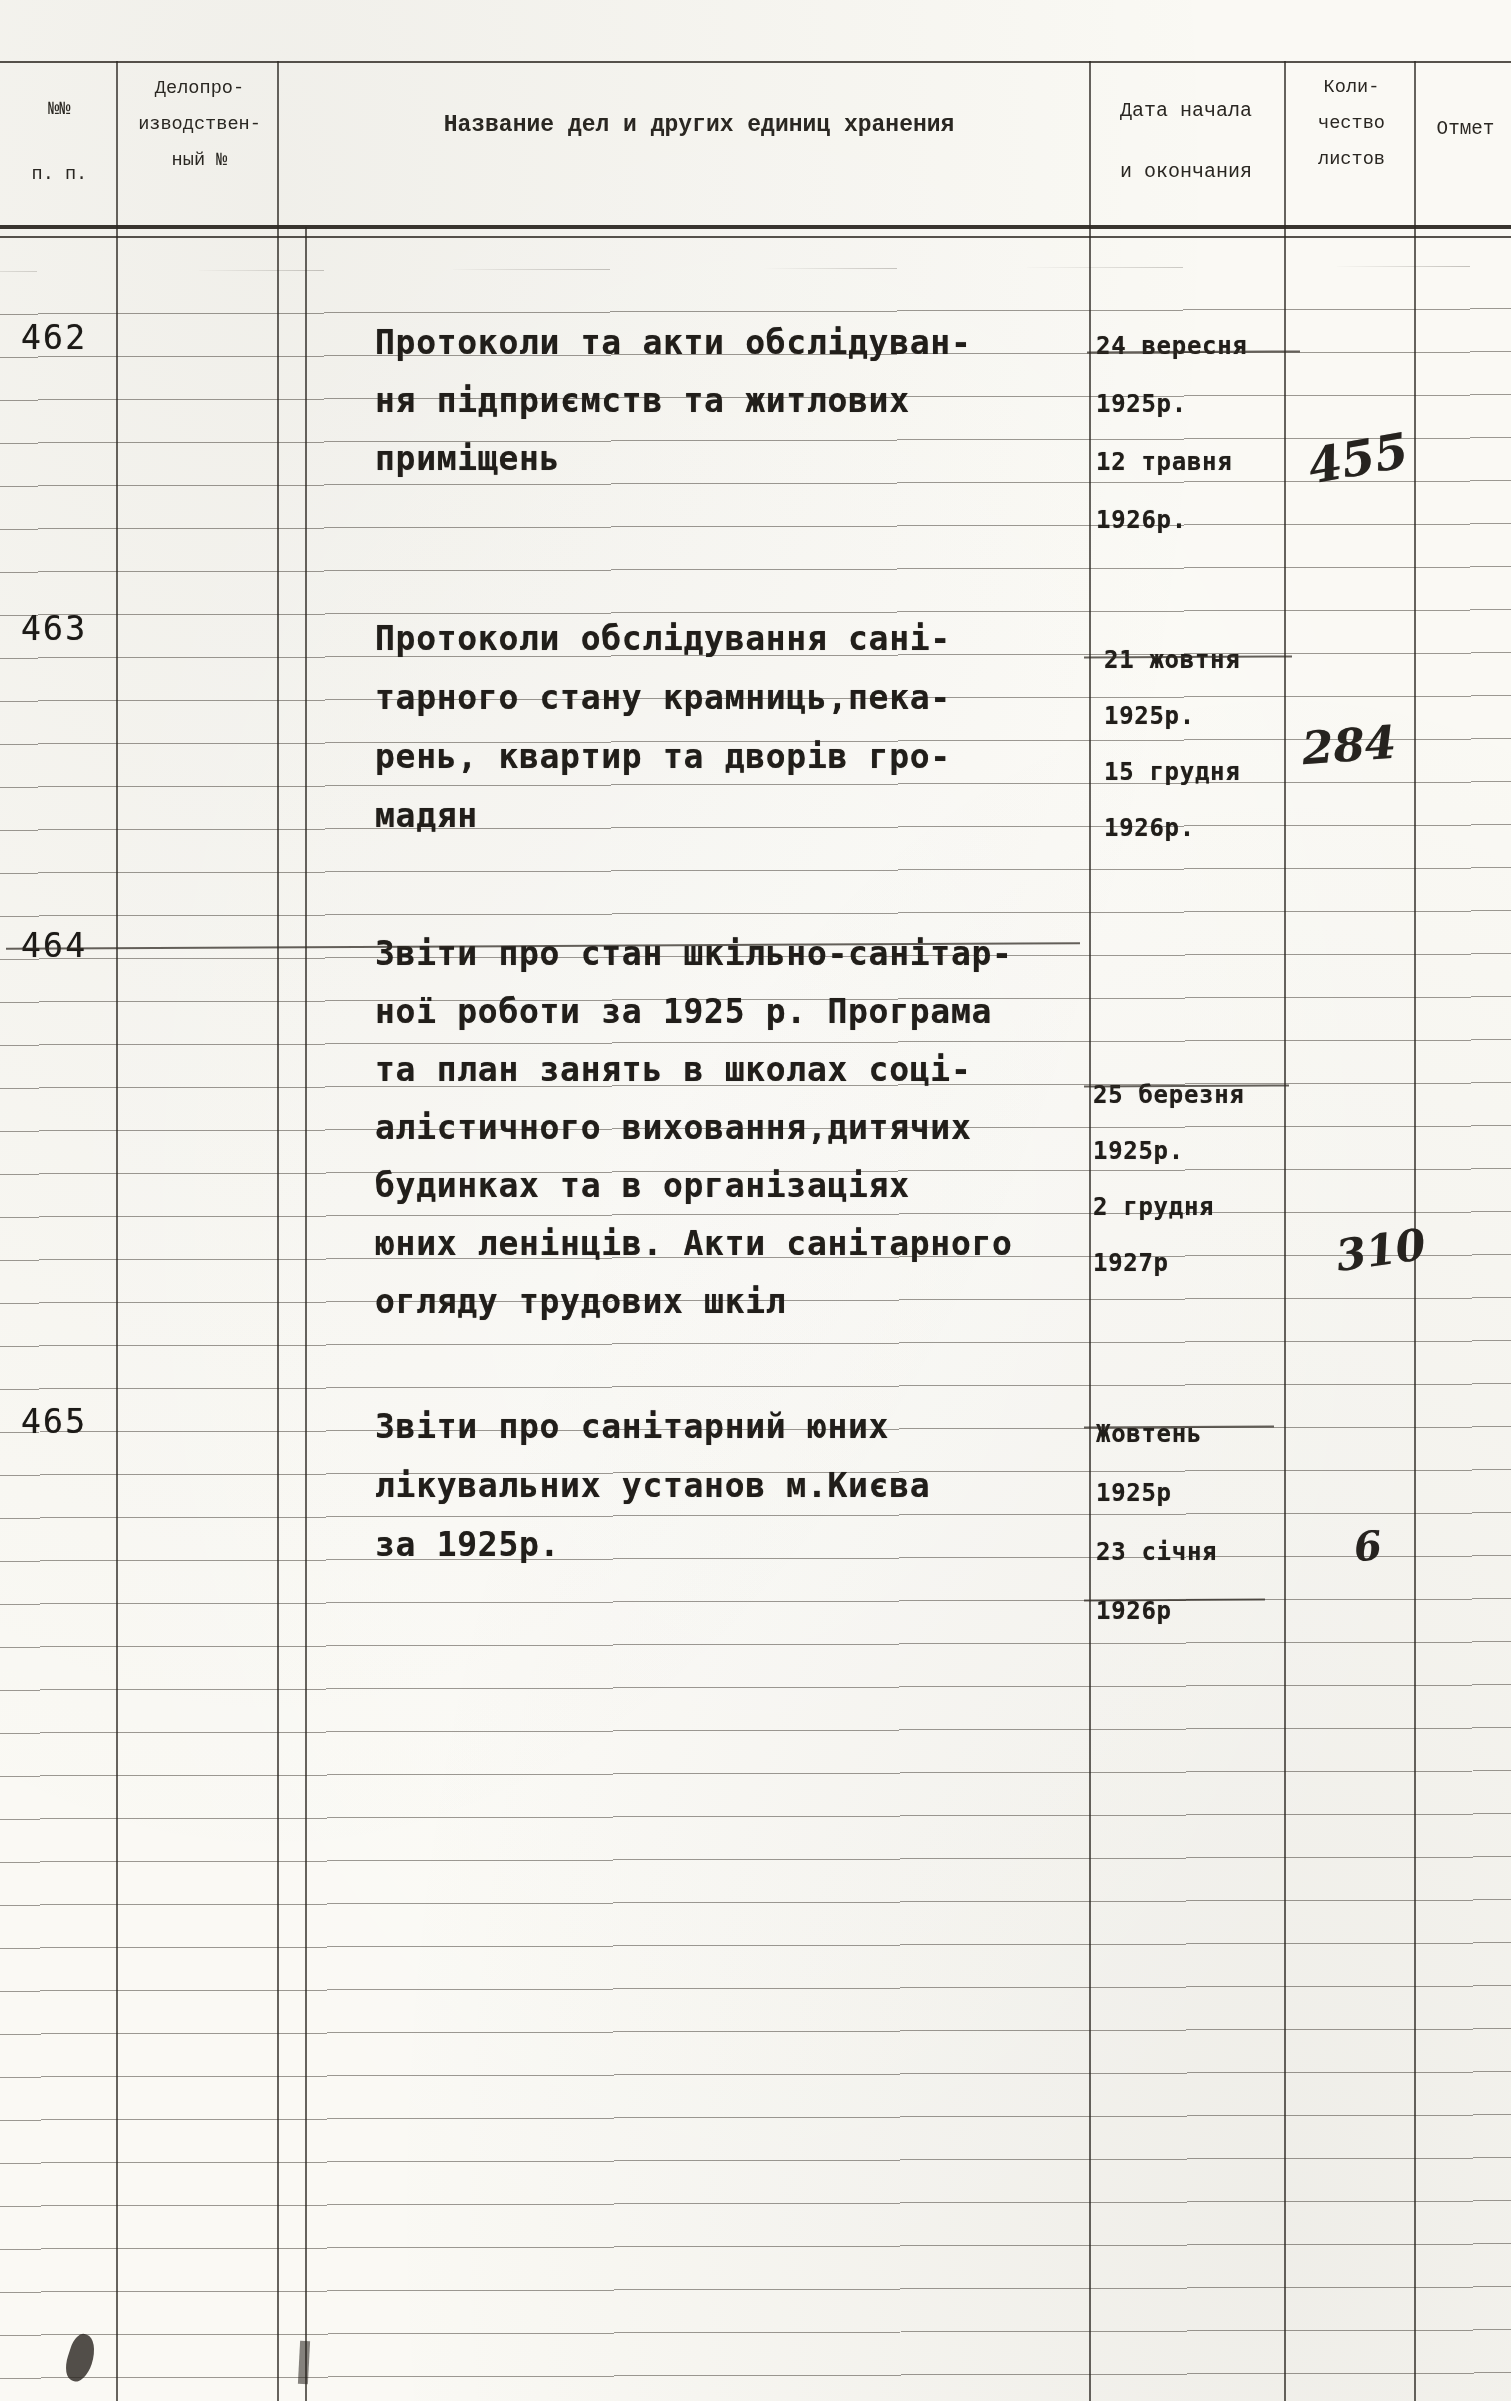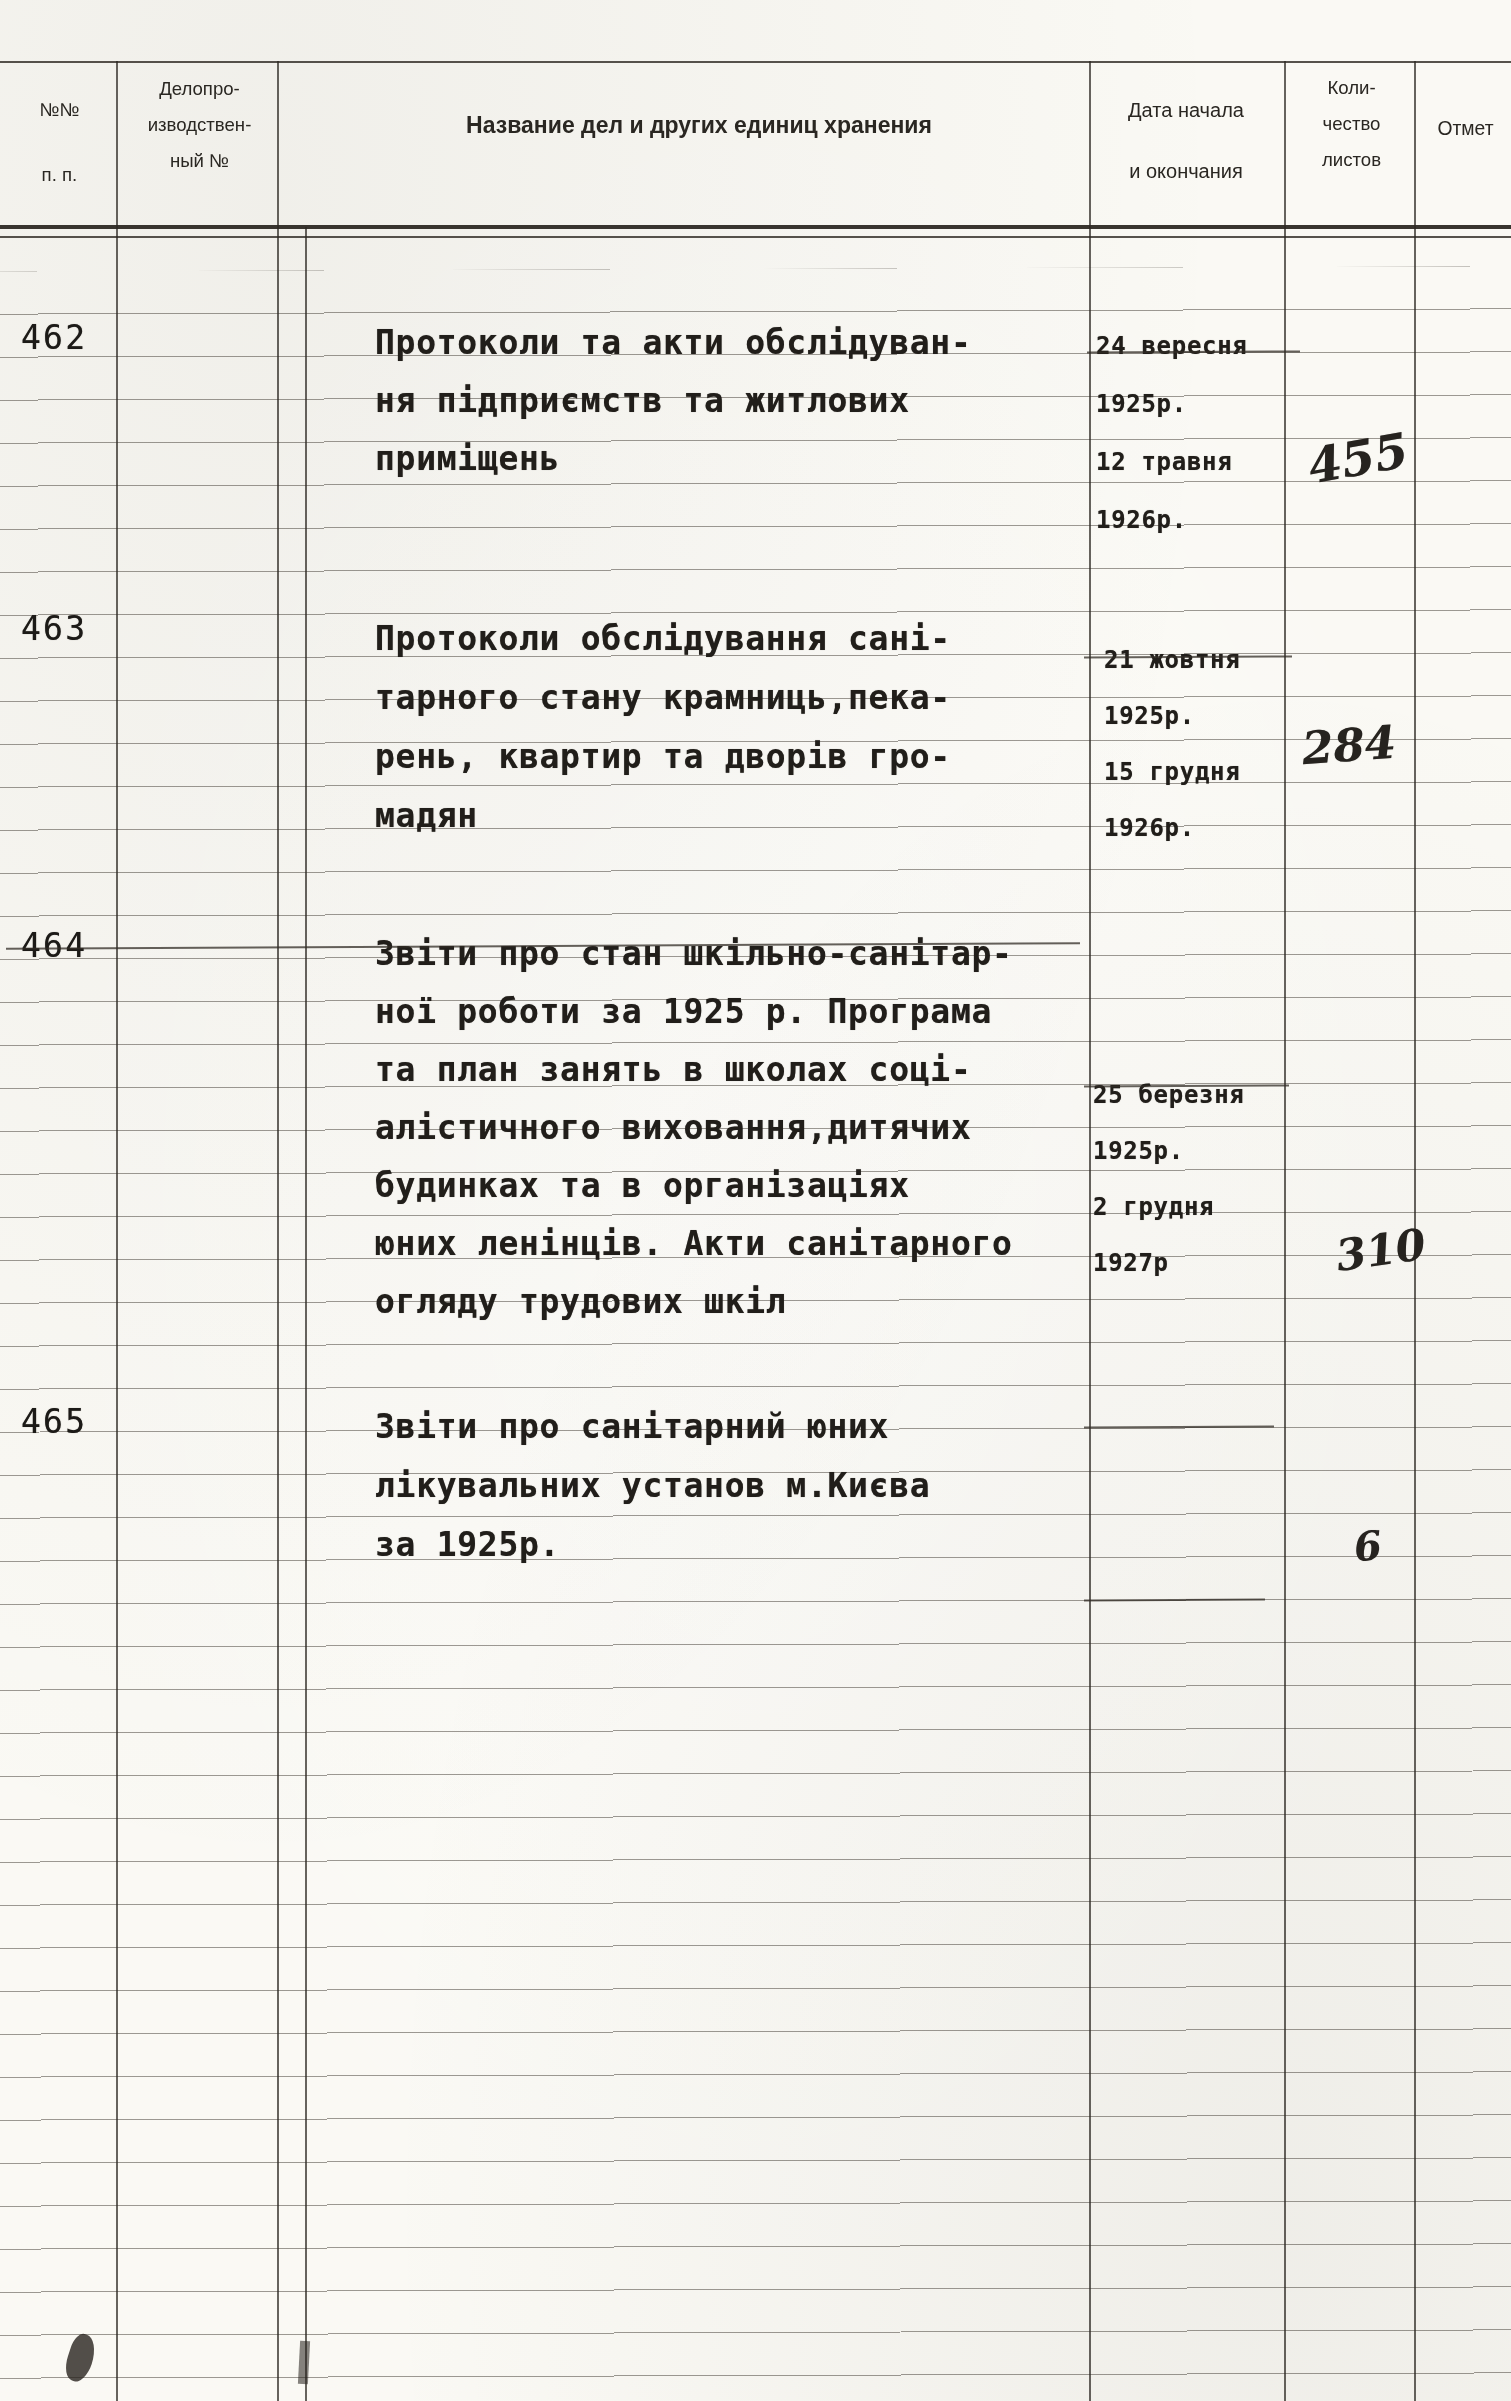--- a/index.html
+++ b/index.html
@@ -39,21 +39,21 @@
     background: rgba(45,40,34,0.80); z-index: 1;
   }
   .hline.thick { height: 3.7px; background: rgba(35,31,26,0.9); }
   .strike {
     position: absolute; height: 2.2px;
     background: rgba(50,44,38,0.75); z-index: 3;
     transform: rotate(-0.3deg);
   }
   .hcell {
     position: absolute; z-index: 2;
-    font-family: Liberation Sans, sans-serif;
+    font-family: Liberation Mono, monospace;
     font-size: 18.6px; color: #2a2722;
     white-space: pre-line; text-align: center; line-height: 36px;
   }
   .hcell.big { font-size: 23px; font-weight: bold; line-height: 30px; }
   .num {
     position: absolute; z-index: 2;
     font-size: 33px; font-weight: normal; letter-spacing: 2.2px;
     white-space: pre-line;
     text-shadow: 0 0 0.7px rgba(30,25,20,0.7);
   }
@@ -140,20 +140,24 @@
   <div class="txt dates" style="left:1093px;top:1067px;line-height:56px">25 березня
 1925р.
 2 грудня
 1927р</div>
   <div class="hand" style="left:1336px;top:1225px;font-size:43px;transform:rotate(-8deg)">310</div>
 
   <div class="num" style="left:21px;top:1402px">465</div>
   <div class="txt" style="left:375px;top:1397px;line-height:59px">Звіти про санітарний юних
 лікувальних установ м.Києва
 за 1925р.</div>
+  <div class="txt dates" style="left:1096px;top:1405px;line-height:59px">Жовтень
+1925р
+23 січня
+1926р</div>
   <div class="hand" style="left:1354px;top:1522px;font-size:40px;transform:rotate(-6deg)">6</div>
 
   <div class="strike" style="left:1087px;top:351px;width:213px"></div>
   <div class="strike" style="left:1084px;top:656px;width:208px"></div>
   <div class="strike" style="left:6px;top:945px;width:1074px"></div>
   <div class="strike" style="left:1084px;top:1085px;width:205px"></div>
   <div class="strike" style="left:1084px;top:1426px;width:190px"></div>
   <div class="strike" style="left:1084px;top:1599px;width:181px"></div>
 
   <div class="smudge" style="left:68px;top:2334px;width:25px;height:48px;transform:rotate(18deg);border-radius:40% 60% 50% 50%"></div>

